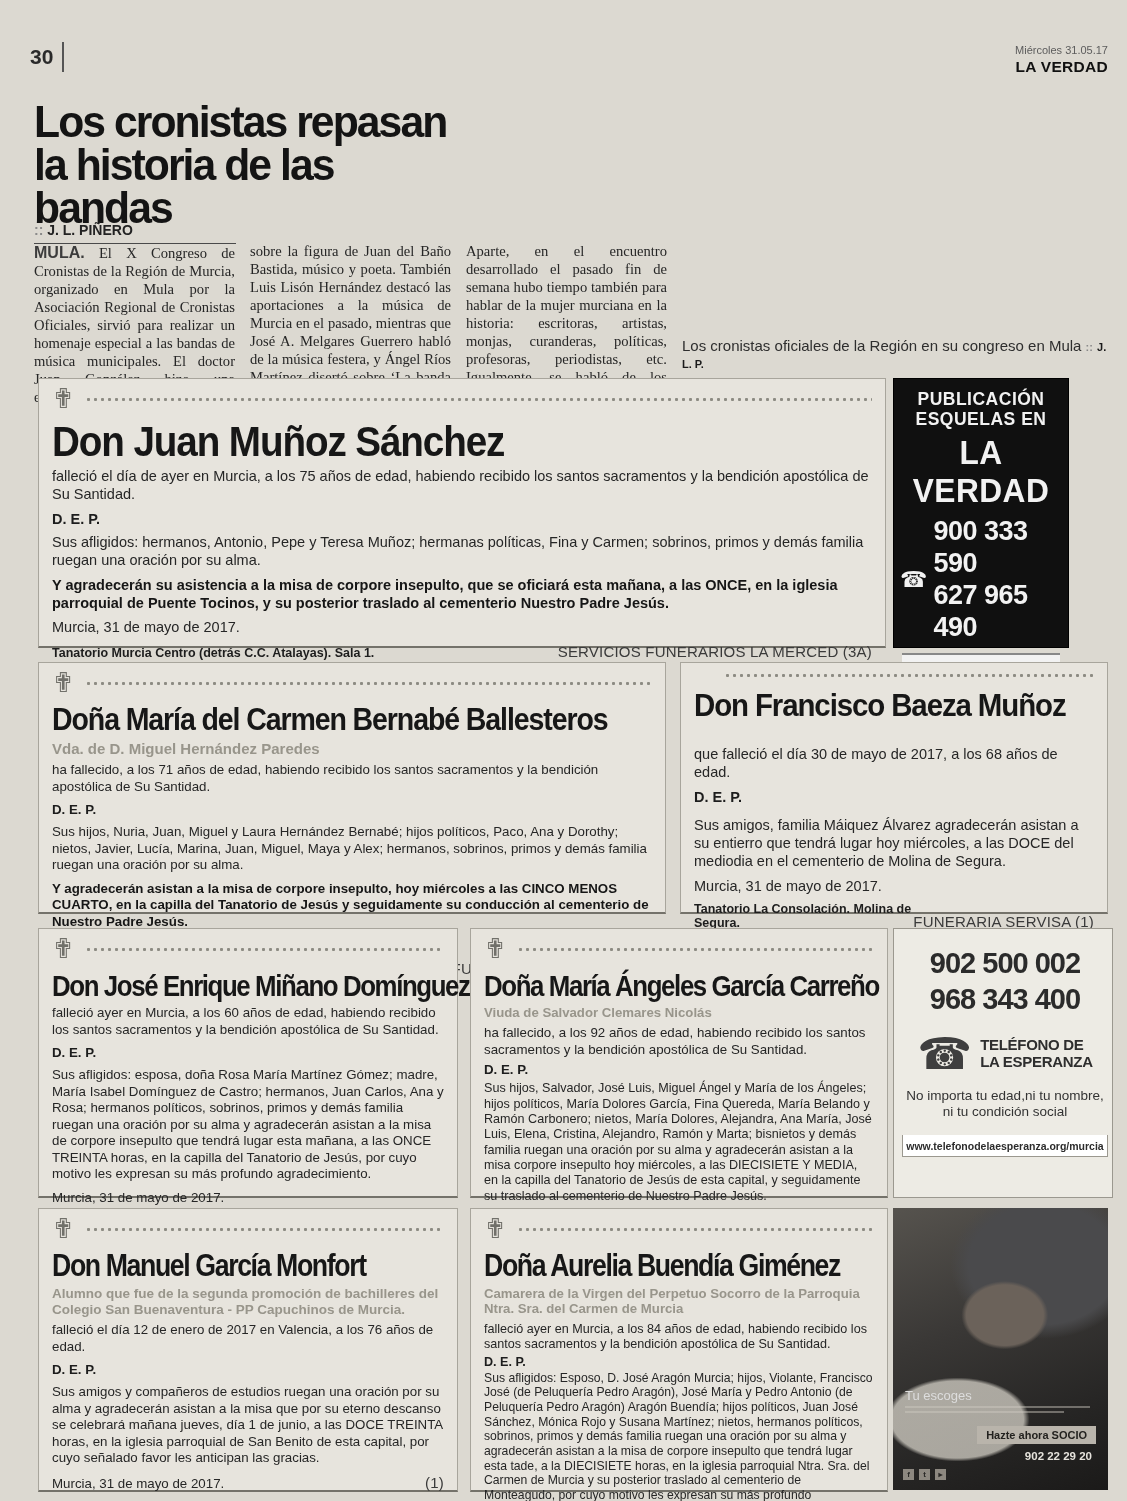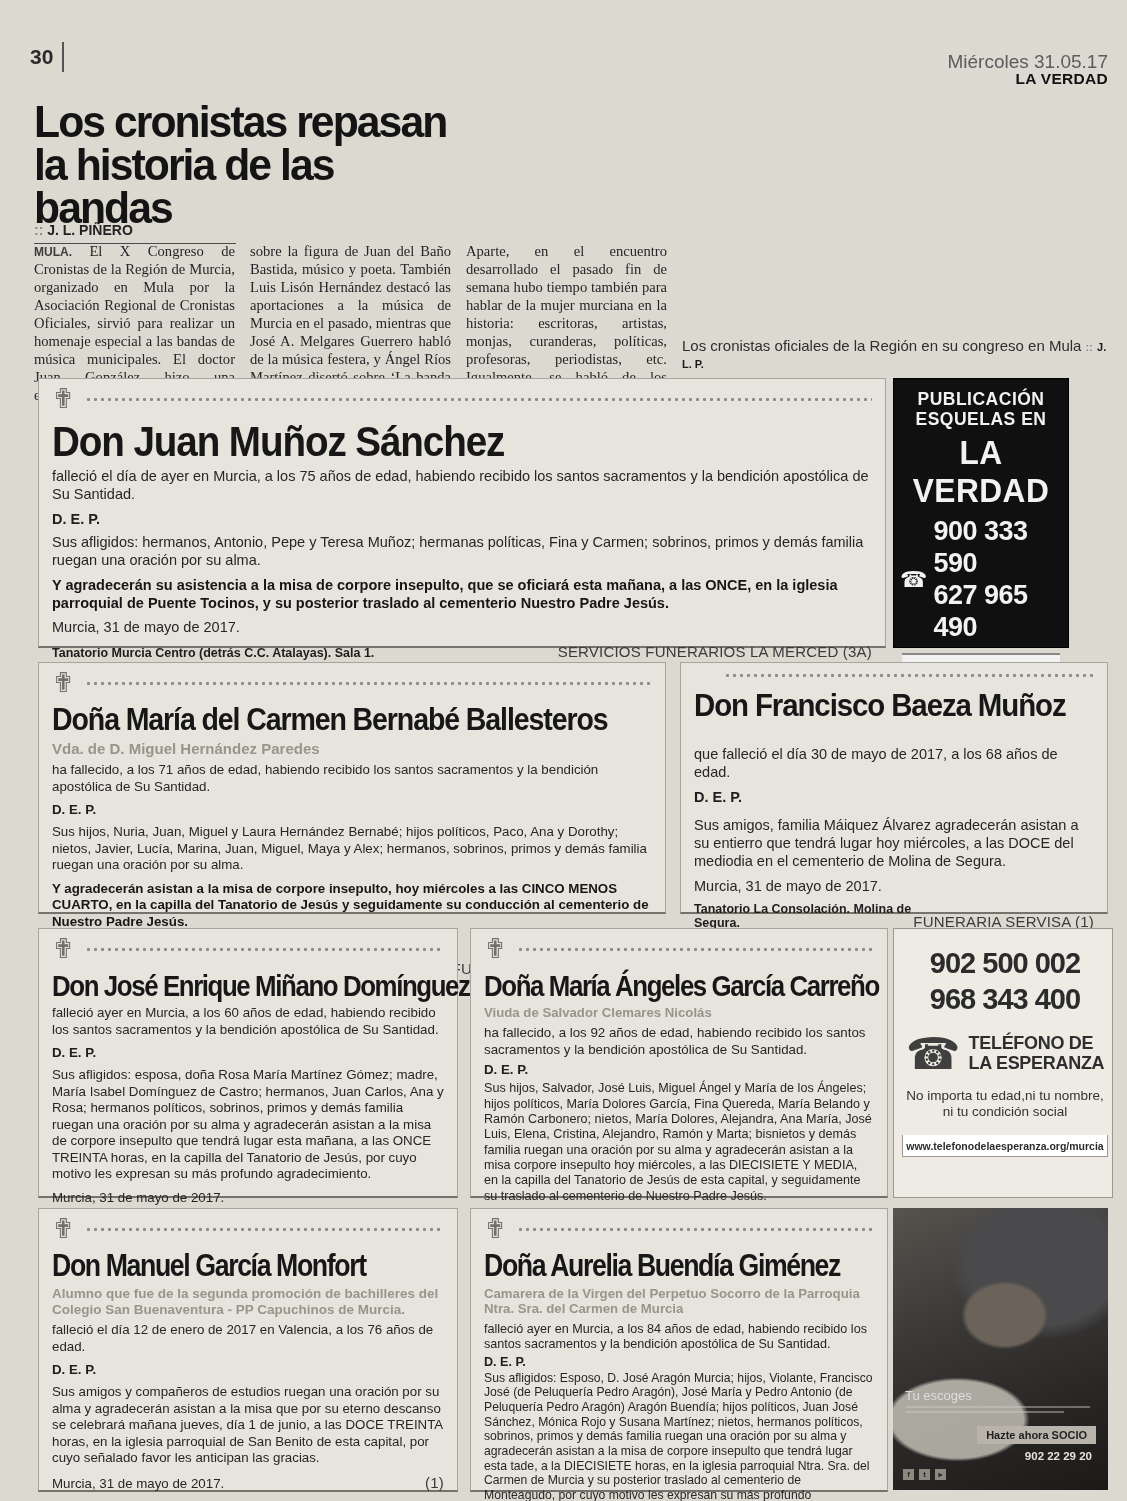--- a/index.html
+++ b/index.html
@@ -7,34 +7,34 @@
   body {
     height:1501px; position:relative; overflow:hidden;
     background:#dcd9d1;
     font-family:"Liberation Sans", sans-serif;
     color:#1c1c1c;
   }
   
   .pagehead { position:absolute; left:30px; top:42px; width:1078px; }
   .pagenum { font-size:21px; font-weight:bold; color:#2a2a2a; display:inline-block; padding-right:9px; border-right:2px solid #555; line-height:30px; }
   .masthead { position:absolute; right:0; top:0; text-align:right; }
-  .mast-date { font-size:19px; color:#5c5c5c; line-height:16px;margin-top:12px; }
+  .mast-date { font-size:11px; color:#5c5c5c; line-height:16px; }
   .mast-title { font-size:15.5px; font-weight:bold; color:#111; letter-spacing:.3px; }
   
   .headline {
     position:absolute; left:34px; top:100px; width:440px;
     font-size:44px; line-height:.98; font-weight:bold; letter-spacing:-2px; color:#141414;
     transform:scaleX(.97); transform-origin:0 0;
   }
   .byline { position:absolute; left:34px; top:222px; width:202px; font-size:14px; font-weight:bold; color:#222;
     border-bottom:1px solid #4a4a4a; padding-bottom:5px; }
   .byline .tick { color:#8a8a8a; }
   .artcols { position:absolute; left:34px; top:243px; width:634px; display:flex; gap:15px; }
   .artcol { width:201px; font-family:"Liberation Serif", serif; font-size:14.6px; line-height:1.23; text-align:justify; color:#262626; }
-  .dateline { font-family:"Liberation Sans", sans-serif; font-weight:bold; font-size:12px; color:#3c3c3c; }
+  .dateline { font-family:"Liberation Sans", sans-serif; font-weight:bold; font-size:16px; color:#3c3c3c; }
   
   .photo {
     position:absolute; left:680px; top:103px; width:428px; height:226px;
     background:
       radial-gradient(circle at 14% 52%, #c7a habere 0, transparent 0),
       radial-gradient(circle at 12% 50%, #c9a98c 0 9px, transparent 10px),
       radial-gradient(circle at 24% 58%, #bfa084 0 10px, transparent 11px),
       radial-gradient(circle at 37% 50%, #c9a98c 0 9px, transparent 10px),
       radial-gradient(circle at 49% 55%, #c2a186 0 10px, transparent 11px),
       radial-gradient(circle at 61% 49%, #c9a98c 0 9px, transparent 10px),
@@ -87,21 +87,21 @@
   .ad1 .webstrip { background:#f2f2f2; color:#0d0d0d; font-weight:bold; font-size:14.5px; margin:9px 2px 8px 2px; padding:19px 0; border-top:2px solid #888; border-bottom:2px solid #888; }
   .ad1 .serv { font-size:14px; font-weight:bold; letter-spacing:.4px; margin-bottom:4px; }
   .ad1 .servd { font-size:11px; color:#d8d8d8; line-height:1.2; margin-bottom:6px; }
   .ad1 .mail { font-size:12.5px; font-weight:bold; }
   .ad1 .agency { font-size:6.5px; color:#bbb; text-align:right; margin-top:5px; }
   
   .ad2 { position:absolute; left:893px; top:928px; width:220px; height:270px; background:#edebe4; border:1px solid #9b988f; text-align:center; padding:16px 4px 8px 8px; }
   .ad2 .phones { font-size:29px; font-weight:bold; color:#2b2b2b; letter-spacing:-1px; line-height:1.25; }
   .ad2 .logo { display:flex; align-items:center; justify-content:center; gap:8px; margin:16px 0 14px 0; }
   .ad2 .phglyph { font-size:44px; line-height:40px; color:#3f3f3f; }
-  .ad2 .lname { font-size:18px; font-weight:bold; color:#2e2e2e; text-align:left; line-height:1.1; letter-spacing:-.3px; }
+  .ad2 .lname { font-size:15px; font-weight:bold; color:#2e2e2e; text-align:left; line-height:1.1; letter-spacing:-.3px; }
   .ad2 .tag { font-size:13.5px; color:#333; line-height:1.25; margin-bottom:14px; }
   .ad2 .band { background:#0f0f0f; color:#f4f4f4; font-weight:bold; font-size:13.5px; padding:5px 0; letter-spacing:-.2px; }
   .ad2 .web { font-size:10.5px; font-weight:bold; color:#2c2c2c; border:1px solid #9b988f; border-top:none; padding:5px 0 4px 0; background:#ffffff; }
   
   .ad3 { position:absolute; left:893px; top:1208px; width:215px; height:282px; color:#e8e8e8; overflow:hidden;
     background:
       radial-gradient(ellipse 120px 70px at 30% 75%, rgba(214,210,200,.75) 0 55%, rgba(0,0,0,0) 60%),
       radial-gradient(ellipse 70px 55px at 52% 38%, #6b625a 0 55%, rgba(0,0,0,0) 62%),
       radial-gradient(ellipse 150px 120px at 70% 20%, #4a4a4c 0 50%, rgba(0,0,0,0) 62%),
       linear-gradient(160deg, #56534e 0%, #3a3836 40%, #262524 75%, #1b1a19 100%);

